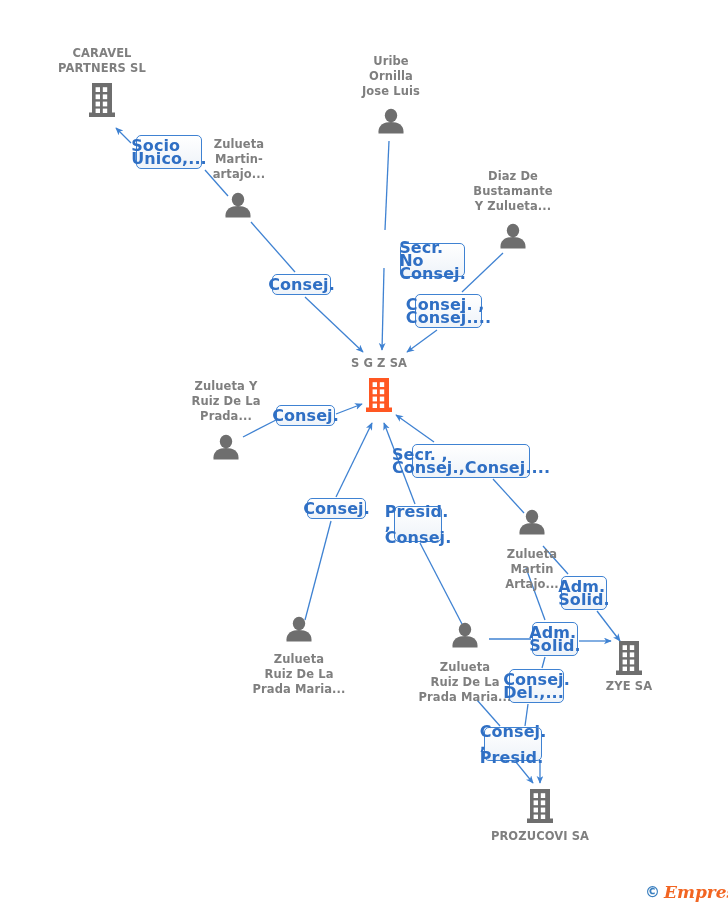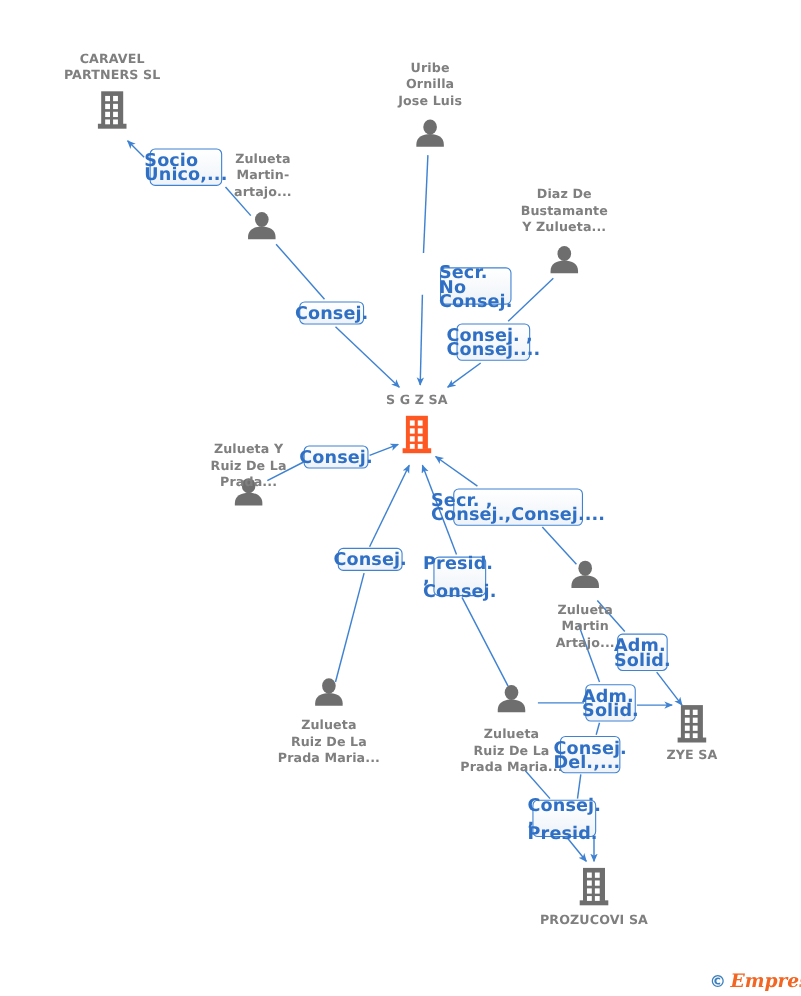--- a/index.html
+++ b/index.html
@@ -194,21 +194,21 @@
       <div class="node-label" style="left: 196px; top: 137px; width: 86px;">Zulueta
 Martin-
 artajo...</div>
       <div class="node-label" style="left: 341px; top: 54px; width: 100px;">Uribe
 Ornilla
 Jose Luis</div>
       <div class="node-label" style="left: 458px; top: 169px; width: 110px;">Diaz De
 Bustamante
 Y Zulueta...</div>
       <div class="node-label" style="left: 329px; top: 356px; width: 100px; text-align: center;">S G Z SA</div>
-      <div class="node-label" style="left: 172px; top: 379px; width: 108px; margin-top: 22px;">Zulueta Y
+      <div class="node-label" style="left: 172px; top: 379px; width: 108px;">Zulueta Y
 Ruiz De La
 Prada...</div>
       <div class="node-label" style="left: 241px; top: 652px; width: 116px;">Zulueta
 Ruiz De La
 Prada Maria...</div>
       <div class="node-label" style="left: 407px; top: 660px; width: 116px;">Zulueta
 Ruiz De La
 Prada Maria...</div>
       <div class="node-label" style="left: 492px; top: 547px; width: 80px;">Zulueta
 Martin

